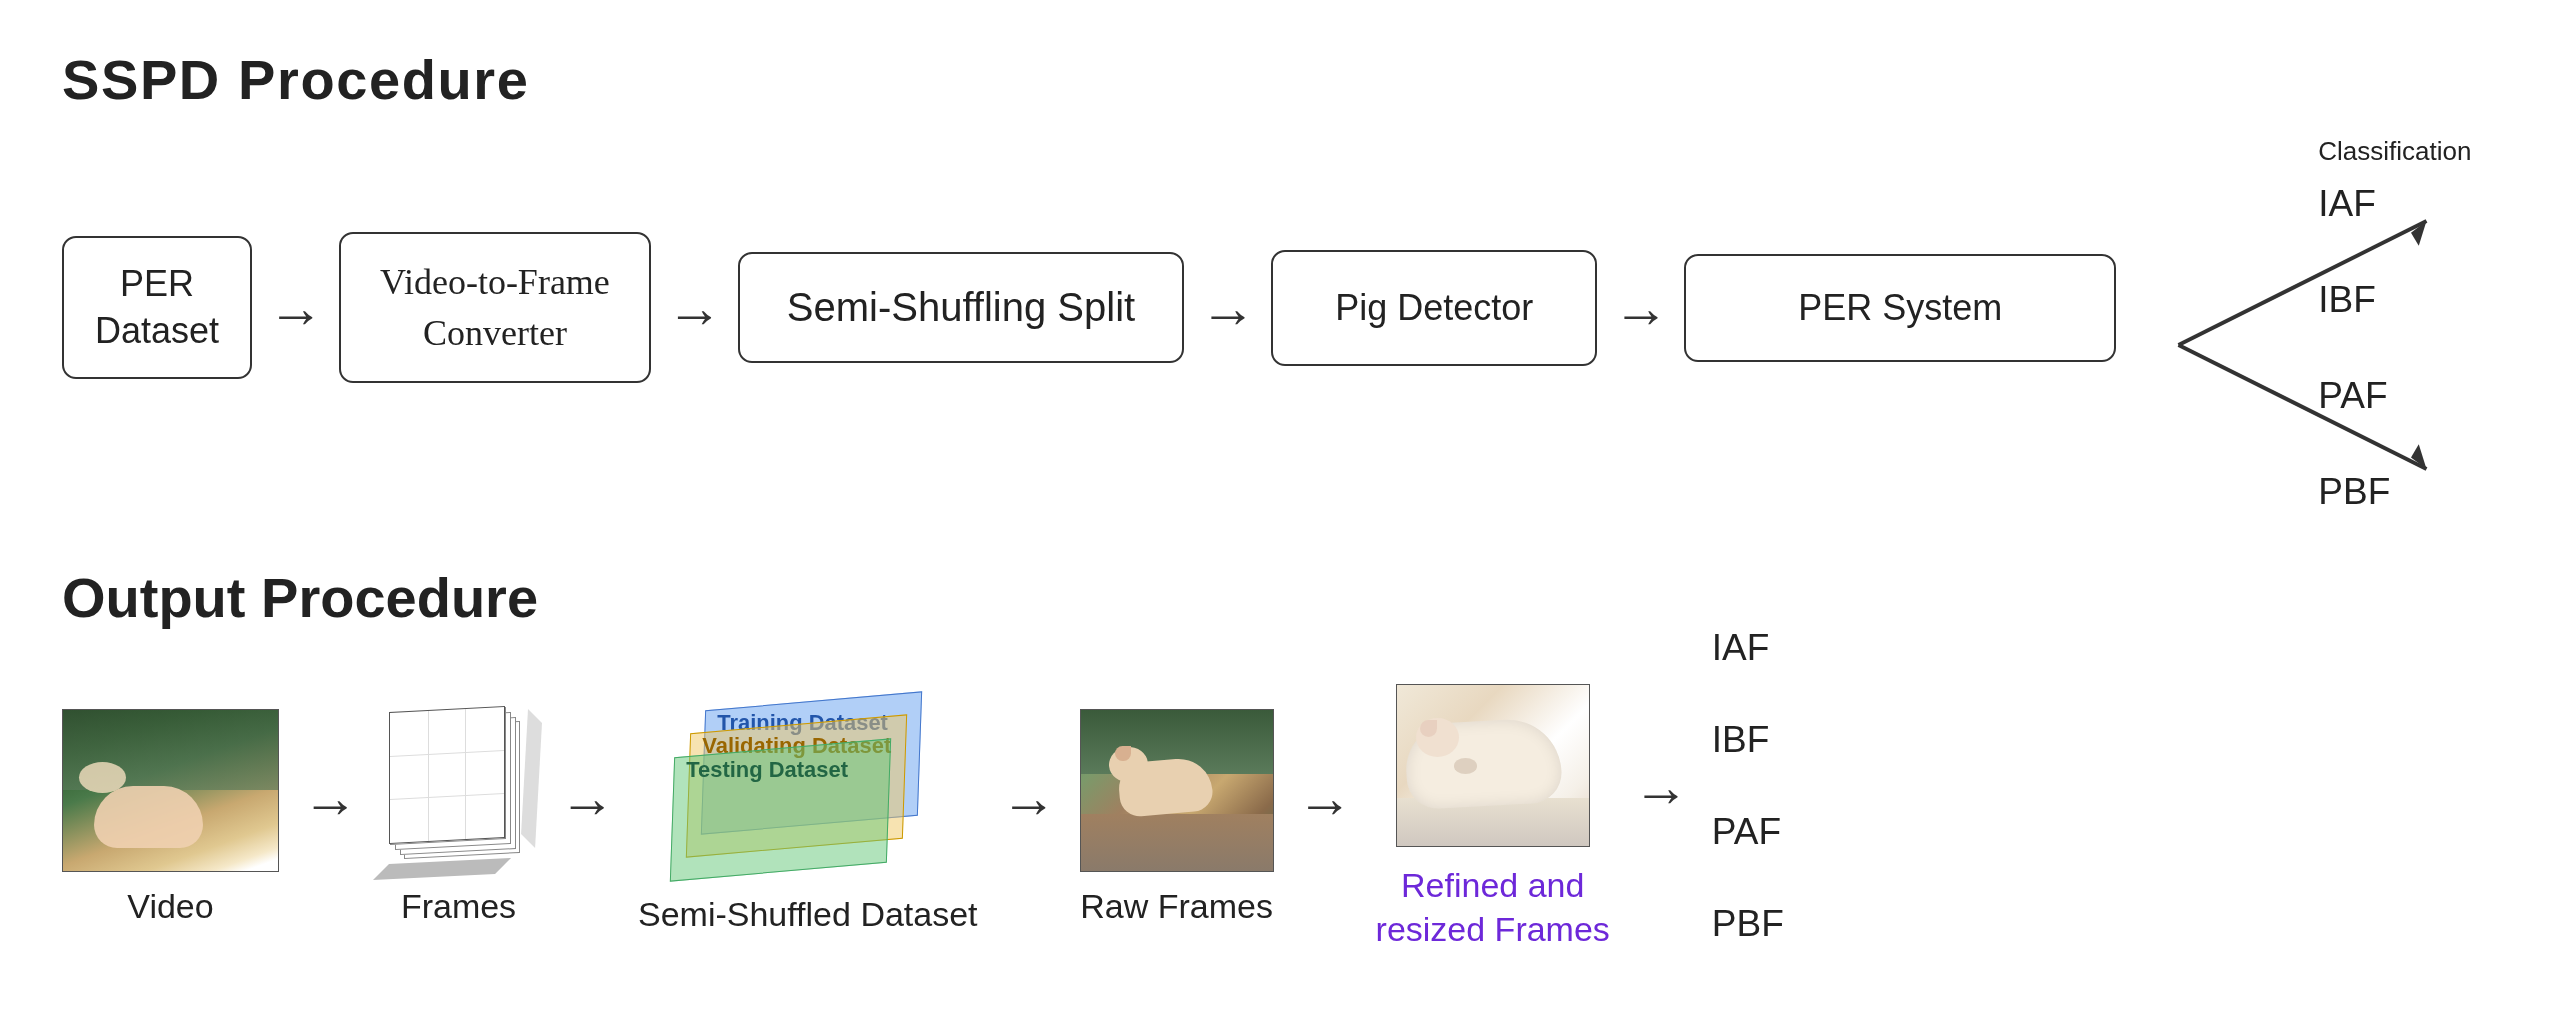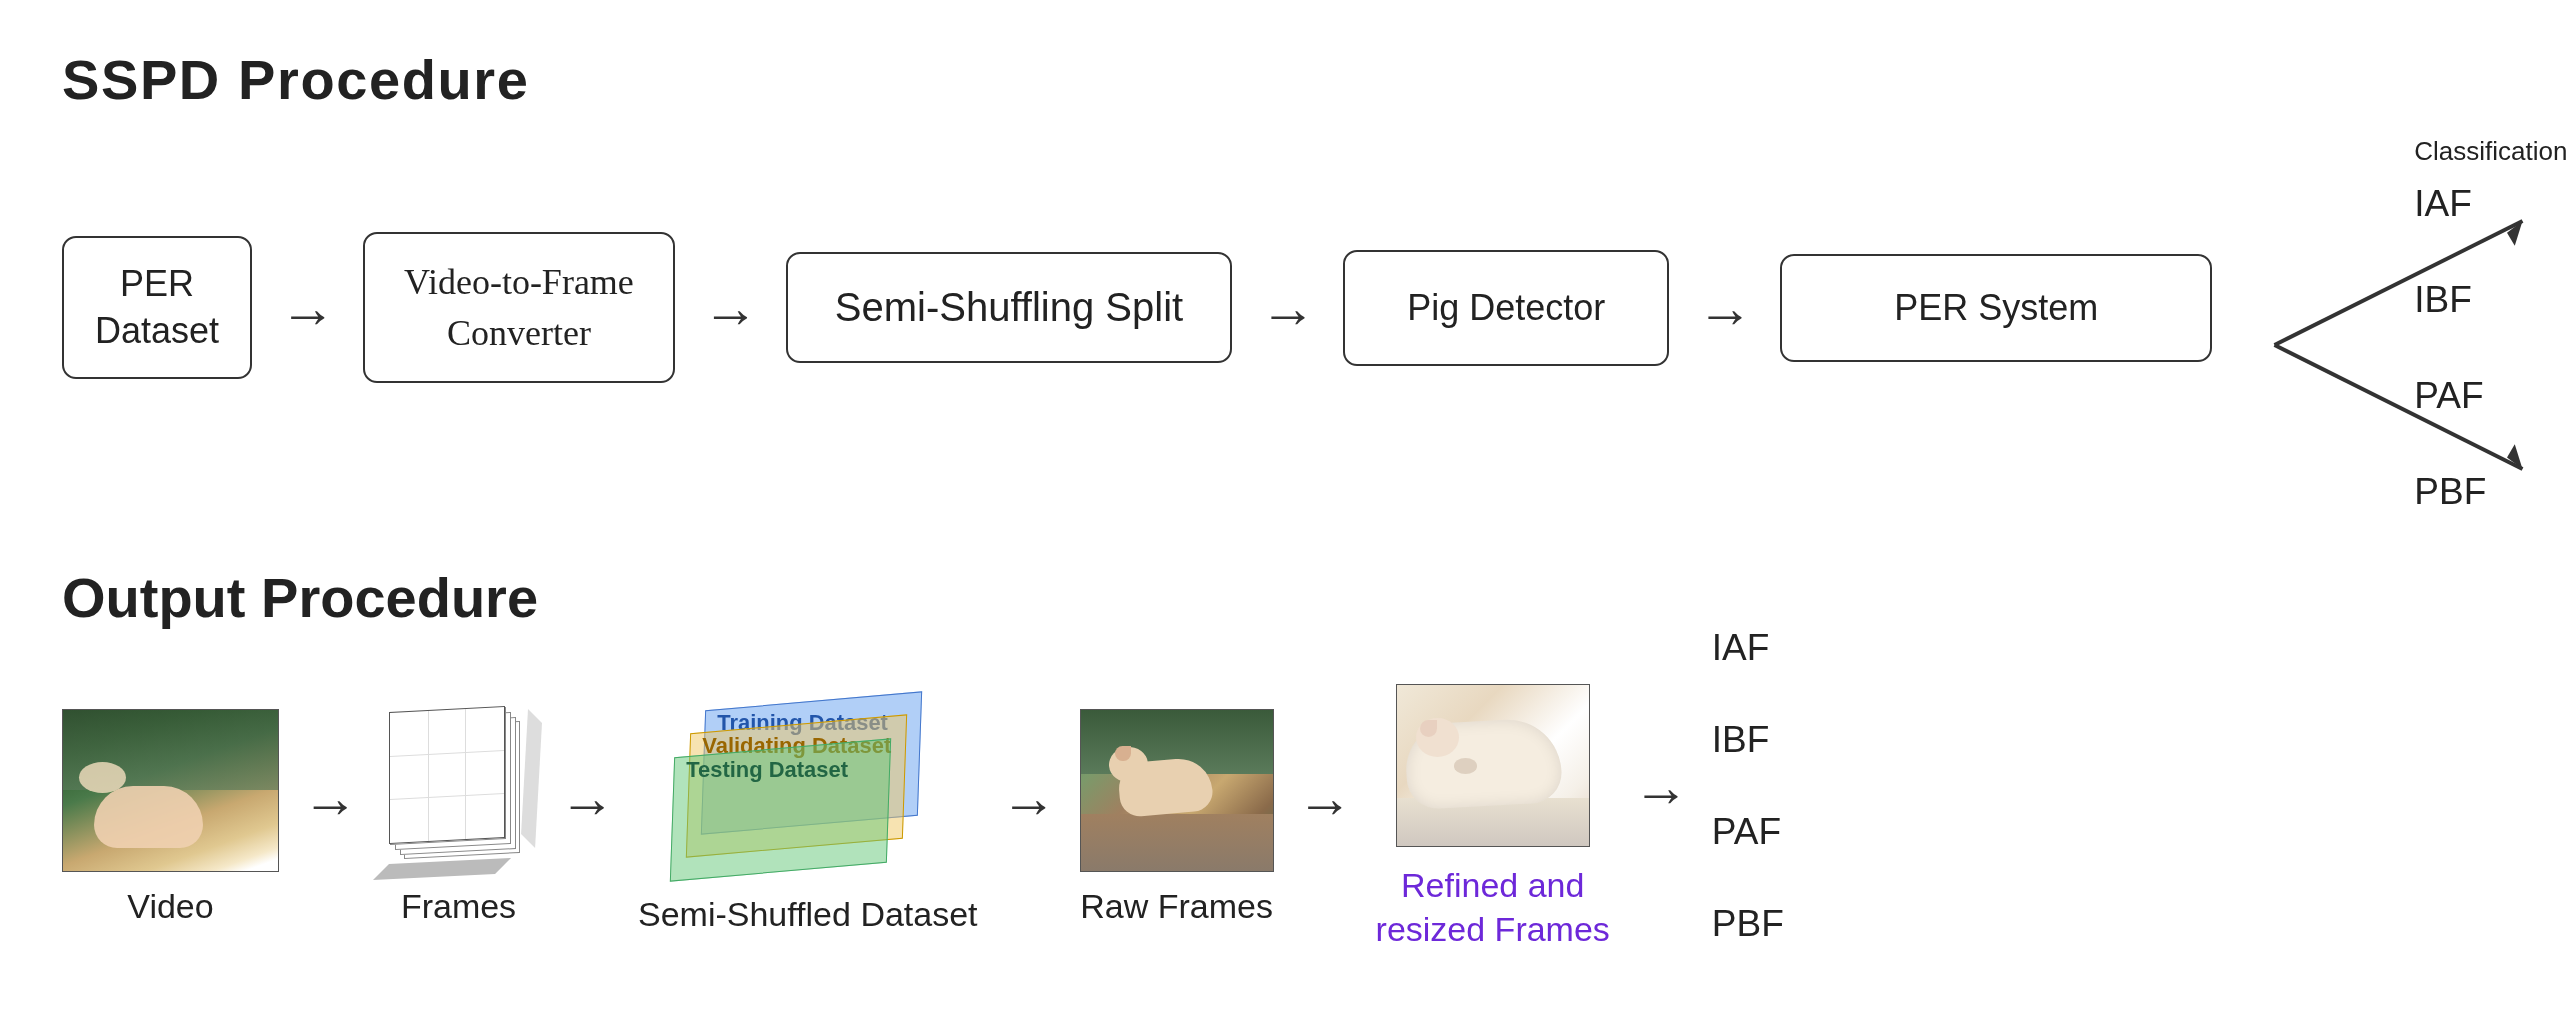--- a/index.html
+++ b/index.html
@@ -24,21 +24,21 @@
       font-size: 56px;
       font-weight: bold;
       color: #222;
       margin-bottom: 47px;
       letter-spacing: 1.6px;
     }
 
     .sspd-flow {
       display: flex;
       align-items: center;
-      gap: 12px;
+      gap: 0;
       margin-bottom: 78px;
       position: relative;
     }
 
     .flow-box {
       border: 2.3px solid #333;
       border-radius: 14px;
       padding: 23px 31px;
       text-align: center;
       font-size: 37px;

